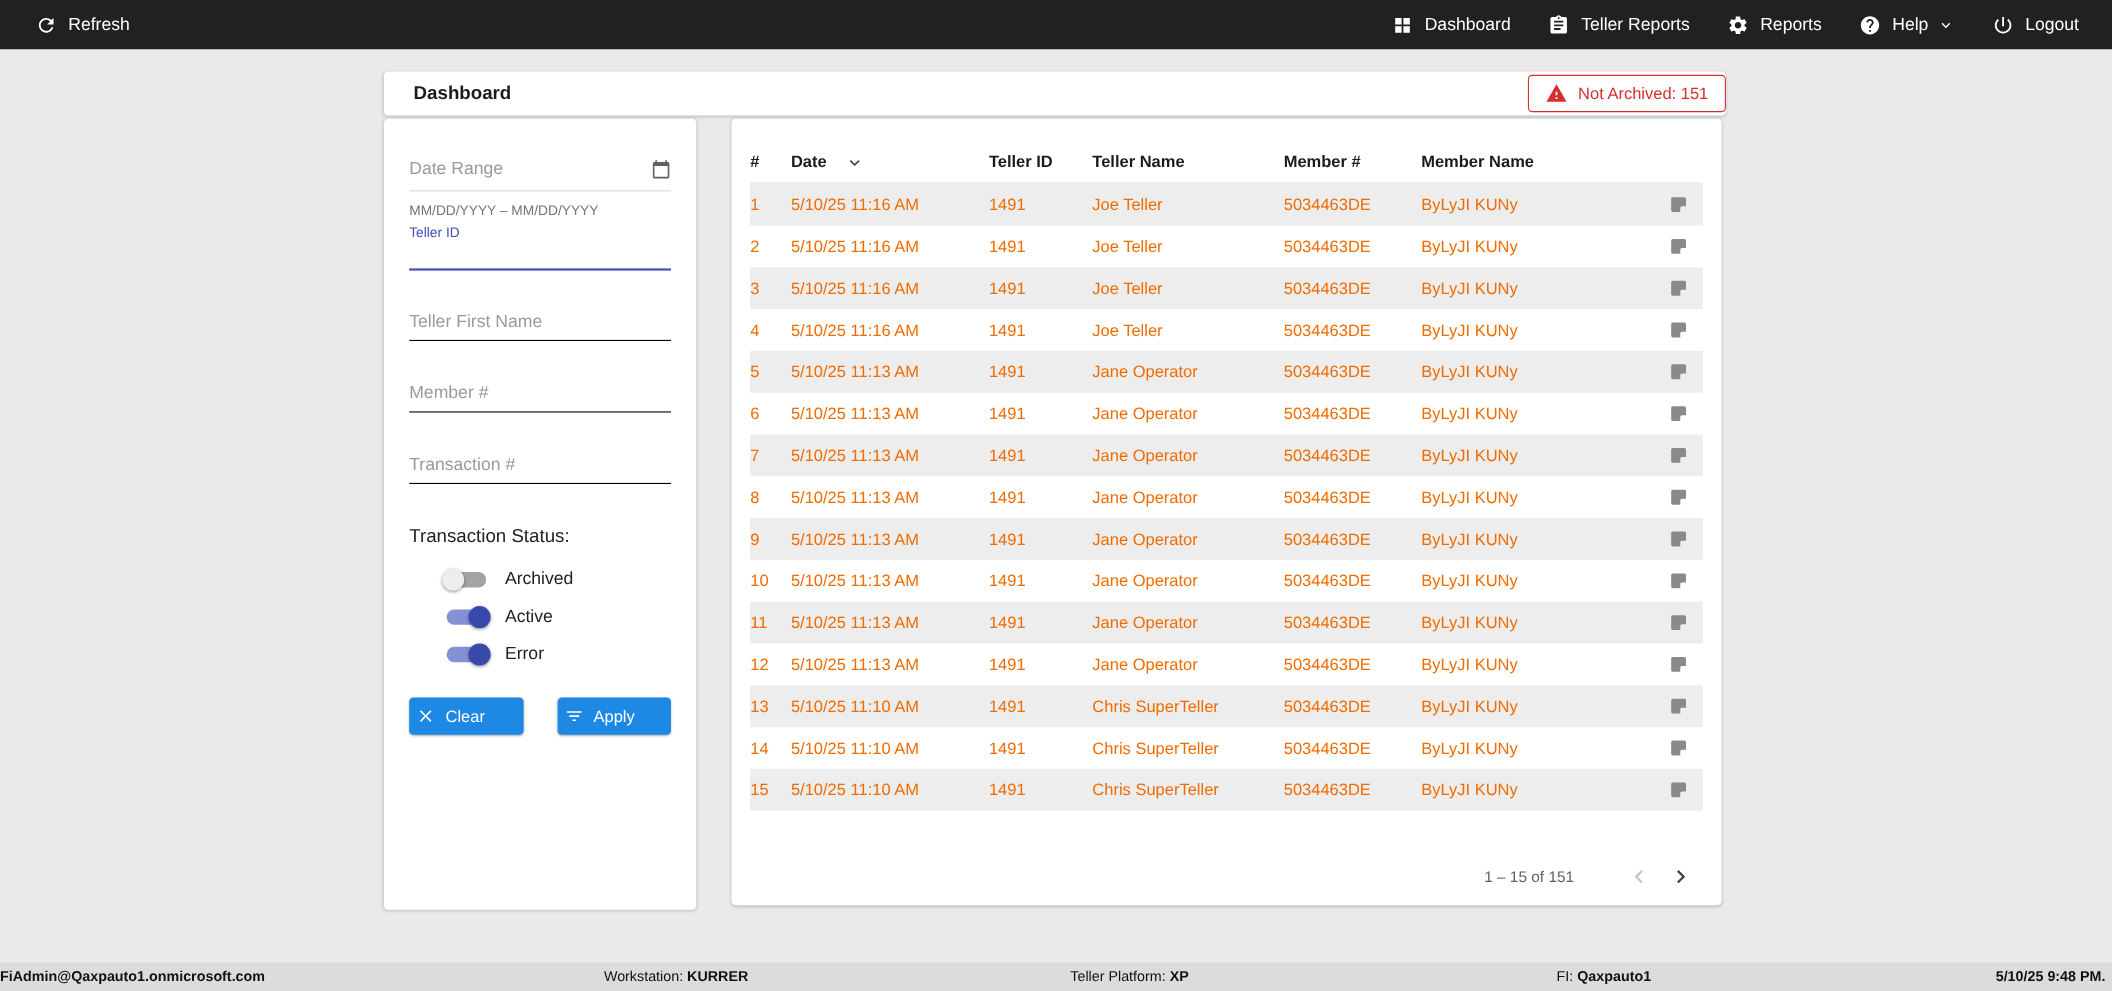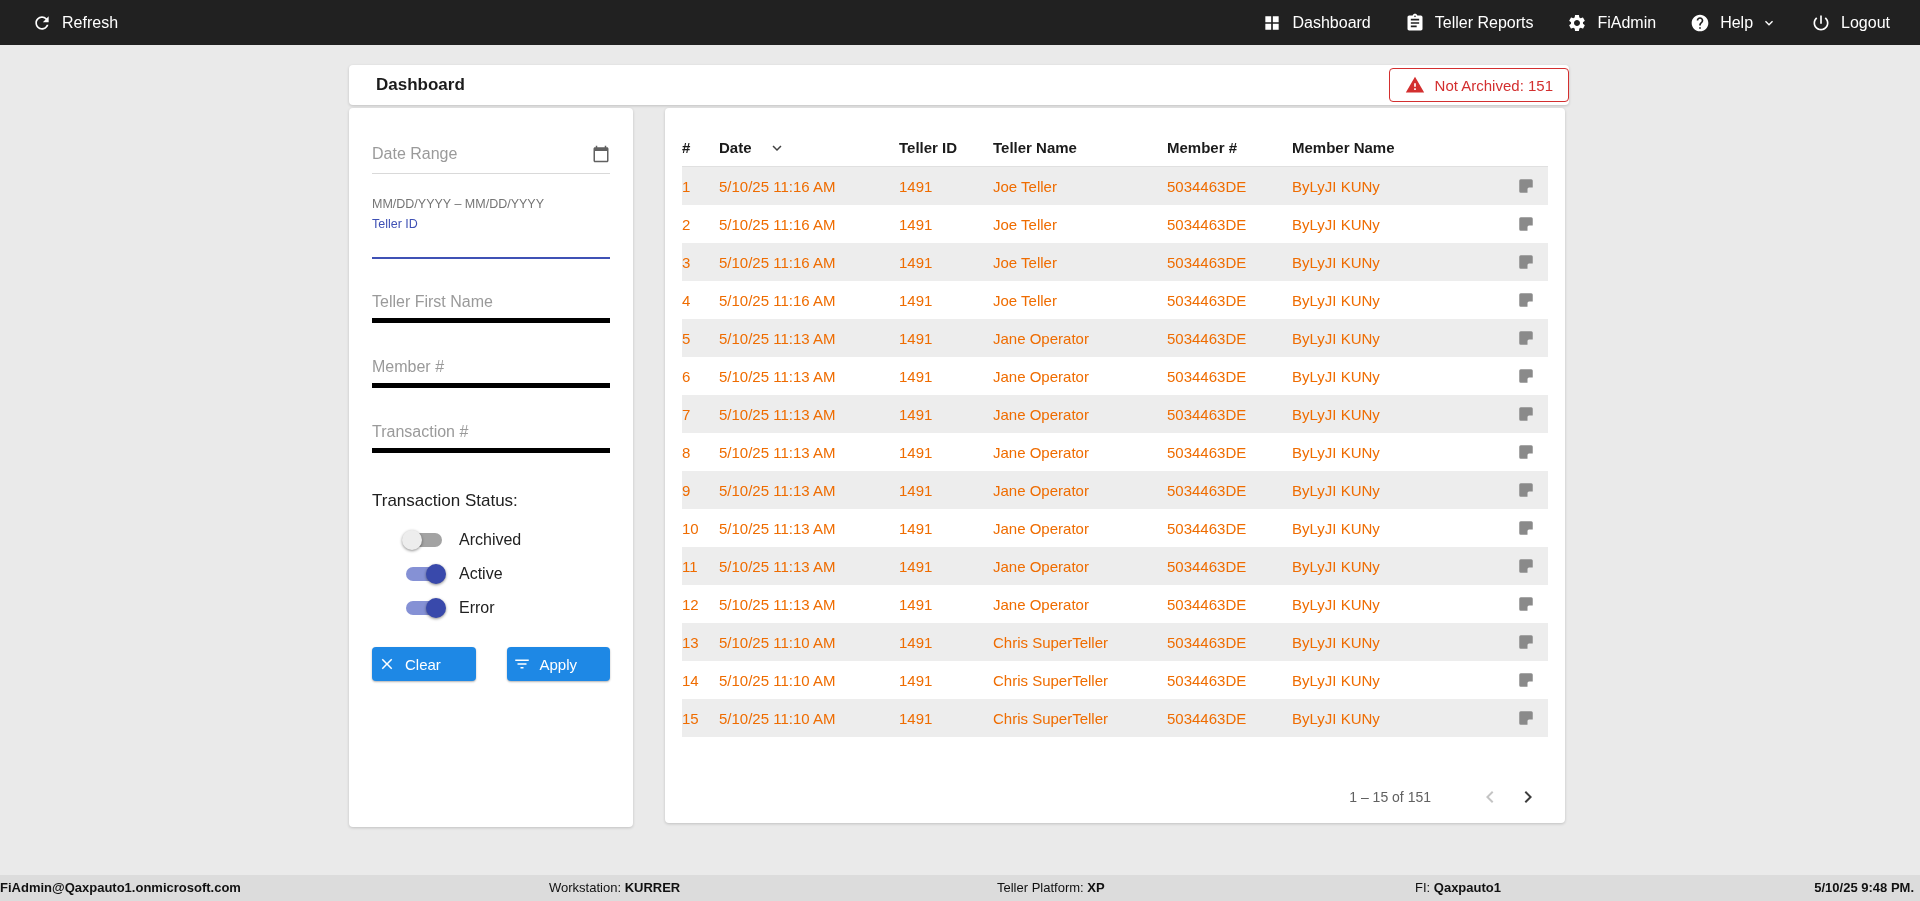--- a/index.html
+++ b/index.html
@@ -63,30 +63,30 @@
     display: flex; align-items: center; height: 40px;
     border-bottom: 1px solid #d9d9d9;
   }
   .date-row input { flex: 1; }
   .cal-icon { width: 18px; height: 18px; fill: #616161; cursor: pointer; }
   input.line-input {
     border: none; outline: none; background: transparent;
     font-family: inherit; font-size: 16px; color: #333; width: 100%; padding: 0;
   }
   input.line-input::placeholder { color: #9a9a9a; }
-  .hint { margin-top: 23px; font-size: 12.5px; color: #757575; }
+  .hint { margin-top: 10px; font-size: 12.5px; color: #757575; }
   .tellerid-label { margin-top: 6px; font-size: 12.5px; color: #3f51b5; }
   .tellerid-input {
     display: block; width: 100%; height: 28px;
     border: none; border-bottom: 2px solid #3f51b5; outline: none;
     font-family: inherit; font-size: 16px; background: transparent;
   }
   .plain-field {
     margin-top: 30px; height: 34px;
-    border-bottom: 5px solid #000000;
+    border-bottom: 1px solid #000000;
     display: flex; align-items: flex-end; padding-bottom: 7px;
   }
   .plain-field + .plain-field { margin-top: 31px; }
   .status-label { margin-top: 38px; font-size: 17px; color: #212121; }
   .toggle-row {
     display: flex; align-items: center; gap: 13px;
     margin: 16px 0 0 30px; height: 26px; font-size: 16px;
   }
   .toggle-row + .toggle-row { margin-top: 8px; }
   .switch { position: relative; width: 44px; height: 24px; cursor: pointer; flex: 0 0 auto; }
@@ -145,21 +145,21 @@
   
   .statusbar {
     position: absolute; bottom: 0; left: 0; right: 0; height: 26px;
     background: #dcdcdc; font-size: 13px; color: #111;
   }
   .statusbar > div {
     position: absolute; top: 0; height: 26px; line-height: 26px; white-space: nowrap;
   }
   .f-user { left: 0; font-weight: bold; }
   .f-workstation { left: 549px; }
-  .f-platform { left: 997px; }
+  .f-platform { left: 973px; }
   .f-fi { left: 1415px; }
   .f-datetime { right: 6px; font-weight: bold; }
   .bold { font-weight: bold; }
 </style>
 </head>
 <body>
 
 <nav class="topbar">
   <div class="nav-item">
     <svg class="nav-icon" viewBox="0 0 24 24">
@@ -177,21 +177,21 @@
     <div class="nav-item">
       <svg class="nav-icon" viewBox="0 0 24 24">
           <path d="M19 3h-4.18C14.4 1.84 13.3 1 12 1c-1.3 0-2.4.84-2.82 2H5c-1.1 0-2 .9-2 2v14c0 1.1.9 2 2 2h14c1.1 0 2-.9 2-2V5c0-1.1-.9-2-2-2zm-7 0c.55 0 1 .45 1 1s-.45 1-1 1-1-.45-1-1 .45-1 1-1zm2 14H7v-2h7v2zm3-4H7v-2h10v2zm0-4H7V7h10v2z"></path>
         </svg>
       <span>Teller Reports</span>
     </div>
     <div class="nav-item">
       <svg class="nav-icon" viewBox="0 0 24 24">
           <path d="M19.14 12.94c.04-.3.06-.61.06-.94 0-.32-.02-.64-.07-.94l2.03-1.58c.18-.14.23-.41.12-.61l-1.92-3.32c-.12-.22-.37-.29-.59-.22l-2.39.96c-.5-.38-1.03-.7-1.62-.94l-.36-2.54c-.04-.24-.24-.41-.48-.41h-3.84c-.24 0-.43.17-.47.41l-.36 2.54c-.59.24-1.13.57-1.62.94l-2.39-.96c-.22-.08-.47 0-.59.22L2.74 8.87c-.12.21-.08.47.12.61l2.03 1.58c-.05.3-.09.63-.09.94s.02.64.07.94l-2.03 1.58c-.18.14-.23.41-.12.61l1.92 3.32c.12.22.37.29.59.22l2.39-.96c.5.38 1.03.7 1.62.94l.36 2.54c.05.24.24.41.48.41h3.84c.24 0 .44-.17.47-.41l.36-2.54c.59-.24 1.13-.56 1.62-.94l2.39.96c.22.08.47 0 .59-.22l1.92-3.32c.12-.22.07-.47-.12-.61l-2.01-1.58zM12 15.6c-1.98 0-3.6-1.62-3.6-3.6s1.62-3.6 3.6-3.6 3.6 1.62 3.6 3.6-1.62 3.6-3.6 3.6z"></path>
         </svg>
-      <span>FiAdmin</span>
+      <span>Reports</span>
     </div>
     <div class="nav-item">
       <svg class="nav-icon" viewBox="0 0 24 24">
           <path d="M12 2C6.48 2 2 6.48 2 12s4.48 10 10 10 10-4.48 10-10S17.52 2 12 2zm1 17h-2v-2h2v2zm2.07-7.75l-.9.92C13.45 12.9 13 13.5 13 15h-2v-.5c0-1.1.45-2.1 1.17-2.83l1.24-1.26c.37-.36.59-.86.59-1.41 0-1.1-.9-2-2-2s-2 .9-2 2H8c0-2.21 1.79-4 4-4s4 1.79 4 4c0 .88-.36 1.68-.93 2.25z"></path>
         </svg>
       <span>Help</span>
       <svg class="chev-sm" viewBox="0 0 24 24">
           <path d="M7.41 8.59L12 13.17l4.59-4.58L18 10l-6 6-6-6z"></path>
         </svg>
     </div>

